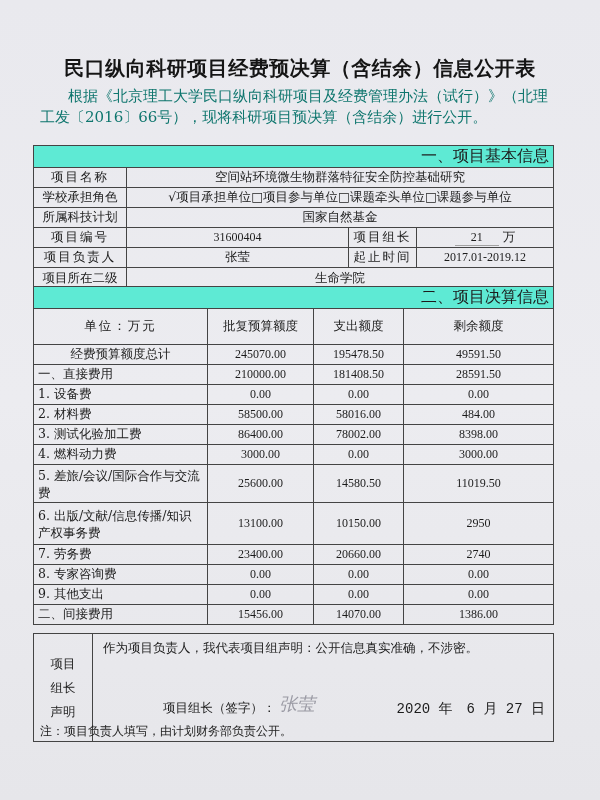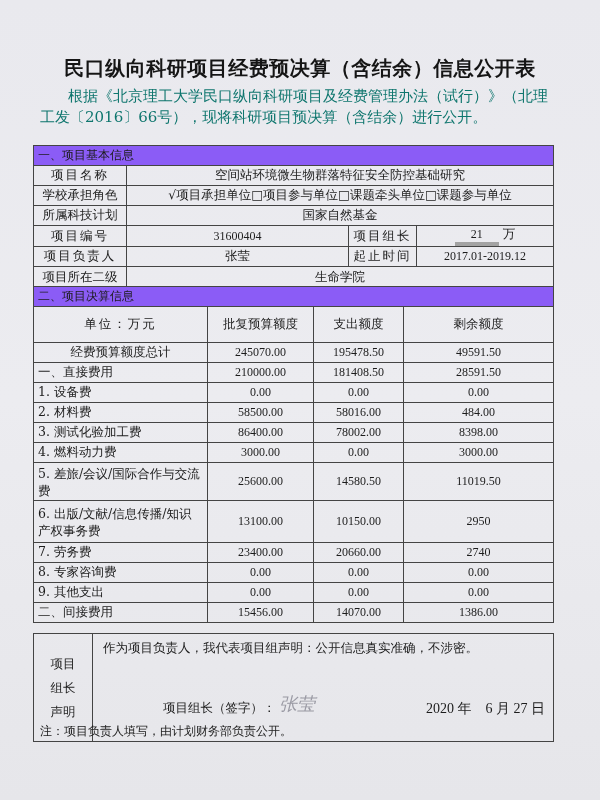--- a/index.html
+++ b/index.html
@@ -16,34 +16,34 @@
     font-size:20px; font-weight:bold; letter-spacing:0.5px; color:#151515;
   }
   .intro {
     position:absolute; left:40px; top:86px; width:520px;
     font-size:15px; line-height:21px; color:#0f766e;
   }
   .intro .ind { display:inline-block; width:28px; }
   table { border-collapse:collapse; table-layout:fixed; }
   td { border:1px solid #444; padding:0 4px; font-size:12.5px; height:19px; overflow:hidden; white-space:nowrap; }
   .sec { position:absolute; left:33px; width:520px; }
-  .sechead td { font-family:"DejaVu Sans","Liberation Sans",sans-serif; font-size:12px; text-align:left; background:#8b5cf6; }
+  .sechead td { font-family:"DejaVu Sans","Liberation Sans",sans-serif; font-size:16px; text-align:right; background:#5eead4; }
   .c { text-align:center; }
   .l { text-align:left; }
   .lbl { letter-spacing:2px; }
   .num { font-family:"Liberation Serif","DejaVu Serif",serif; font-size:12px; text-align:center; }
   .wrap { white-space:normal; line-height:17px; }
-  .u { display:inline-block; width:44px; border-bottom:4px solid #a3a3a3; text-align:center; margin-right:4px; }
+  .u { display:inline-block; width:44px; border-bottom:1px solid #a3a3a3; text-align:center; margin-right:4px; }
   .decl-label { text-align:center; line-height:24px; white-space:normal; }
   .decl-text { vertical-align:top; padding:6px 10px; white-space:normal; }
   .sign { position:relative; height:95px; }
   .sign .s1 { position:absolute; left:0; top:0; font-size:12.5px; }
   .sign .s2 { position:absolute; left:60px; top:60px; font-size:12.5px; }
   .sign .sig { position:absolute; left:176px; top:52px; font-size:18px; color:#9a9aa4; font-style:italic; }
-  .sign .s3 { position:absolute; right:-2px; top:60px; font-family:Liberation Serif, serif; font-size:14px;margin-left:20px; }
+  .sign .s3 { position:absolute; right:-2px; top:60px; font-family:Liberation Mono, monospace; font-size:14px;margin-left:20px; }
   .note { position:absolute; left:40px; top:723px; font-size:12px; color:#222; }
 </style>
 </head>
 <body>
 
 <div class="title">民口纵向科研项目经费预决算（含结余）信息公开表</div>
 
 <div class="intro"><span class="ind"></span><span>根据《北京理工大学民口纵向科研项目及经费管理办法（试行）》（北理工发〔2016〕66号），现将科研项目预决算（含结余）进行公开。</span></div>
 
 <table class="sec" style="top:145px;">

